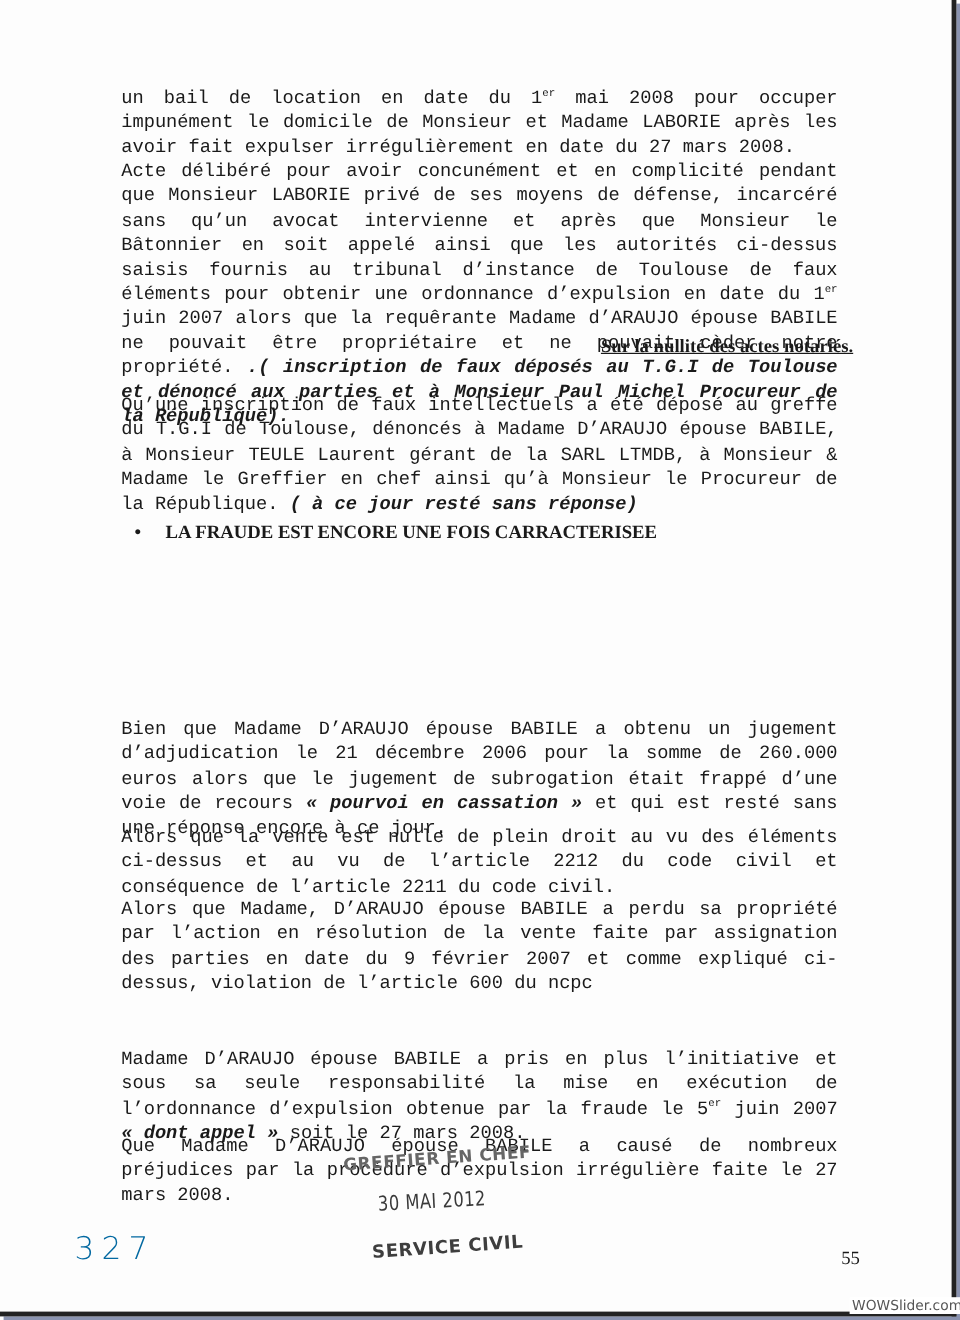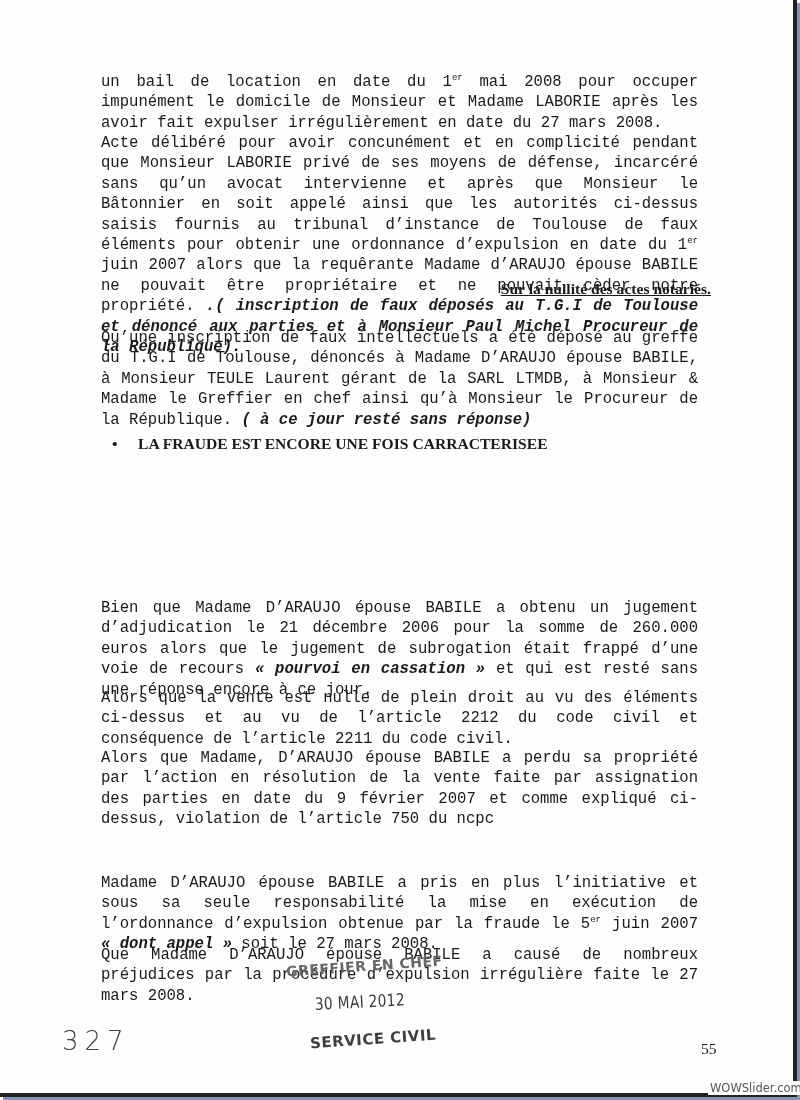--- a/index.html
+++ b/index.html
@@ -37,21 +37,21 @@
   .stamp {
     position: absolute; font-family: "DejaVu Sans", sans-serif;
     color: #555; letter-spacing: 0.5px;
   }
   .stamp-greffe { left: 286px; top: 958px; font-size: 14px; transform: rotate(-4deg); color: #666; font-weight: bold; }
   .stamp-date { left: 315px; top: 994px; font-size: 17px; transform: rotate(-3deg) scaleX(0.8); transform-origin: left; color: #3a3a3a; }
   .stamp-service { left: 310px; top: 1030px; font-size: 15px; transform: rotate(-4deg); color: #3e3e3e; font-weight: bold; }
   .handwritten {
     position: absolute; left: 62px; top: 1026px;
     font-family: "DejaVu Sans", sans-serif; font-size: 26px; font-weight: 300;
-    color: #404040; letter-spacing: 6px;
+    color: #0369a1; letter-spacing: 6px;
   }
   .page-number {
     position: absolute; left: 685px; top: 1040px; font-size: 15.6px; margin-left: 16px;
   }
   .watermark {
     position: absolute; left: 708px; top: 1081px;
     font-family: "DejaVu Sans", sans-serif; font-size: 11.5px;
     color: #555; background: #fff; padding: 0 2px;
   }
 </style>
@@ -68,21 +68,21 @@
 
   <p class="p" style="top:328px"><span>Qu’une inscription de faux intellectuels a été déposé au greffe du T.G.I de Toulouse, dénoncés à Madame D’ARAUJO épouse BABILE, à Monsieur TEULE Laurent gérant de la SARL LTMDB, à Monsieur &amp; Madame le Greffier en chef ainsi qu’à Monsieur le Procureur de la République. </span><span class="bi">( à ce jour resté sans réponse)</span></p>
 
   <p class="bullet"><span class="dot">•</span><span>LA FRAUDE EST ENCORE UNE FOIS CARRACTERISEE</span></p>
 
 
   <p class="p" style="top:598px"><span>Bien que Madame D’ARAUJO épouse BABILE a obtenu un jugement d’adjudication le 21 décembre 2006 pour la somme de 260.000 euros alors que le jugement de subrogation était frappé d’une voie de recours </span><span class="bi">«  pourvoi en cassation »</span><span> et qui est resté sans une réponse encore à ce jour.</span></p>
 
   <p class="p" style="top:688px">Alors que la vente est nulle de plein droit au vu des éléments ci-dessus et au vu de l’article 2212 du code civil et conséquence de l’article 2211 du code civil.</p>
 
-  <p class="p" style="top:748px">Alors que Madame, D’ARAUJO épouse BABILE a perdu sa propriété par l’action en résolution de la vente faite par assignation des parties en date du 9 février 2007 et comme expliqué ci-dessus, violation de l’article 750 du ncpc</p>
+  <p class="p" style="top:748px">Alors que Madame, D’ARAUJO épouse BABILE a perdu sa propriété par l’action en résolution de la vente faite par assignation des parties en date du 9 février 2007 et comme expliqué ci-dessus, violation de l’article 600 du ncpc</p>
 
 
   <p class="p" style="top:873px"><span>Madame D’ARAUJO épouse BABILE a pris en plus l’initiative et sous sa seule responsabilité la mise en exécution de l’ordonnance d’expulsion obtenue par la fraude le 5</span><sup>er</sup><span> juin 2007 </span><span class="bi">« dont appel »</span><span> soit le 27 mars 2008.</span></p>
 
   <p class="p" style="top:945px">Que Madame D’ARAUJO épouse BABILE a causé de nombreux préjudices par la procédure d’expulsion irrégulière faite le 27 mars 2008.</p>
 
   <div class="stamp stamp-greffe">GREFFIER EN CHEF</div>
   <div class="stamp stamp-date">30 MAI 2012</div>
   <div class="stamp stamp-service">SERVICE CIVIL</div>
 

